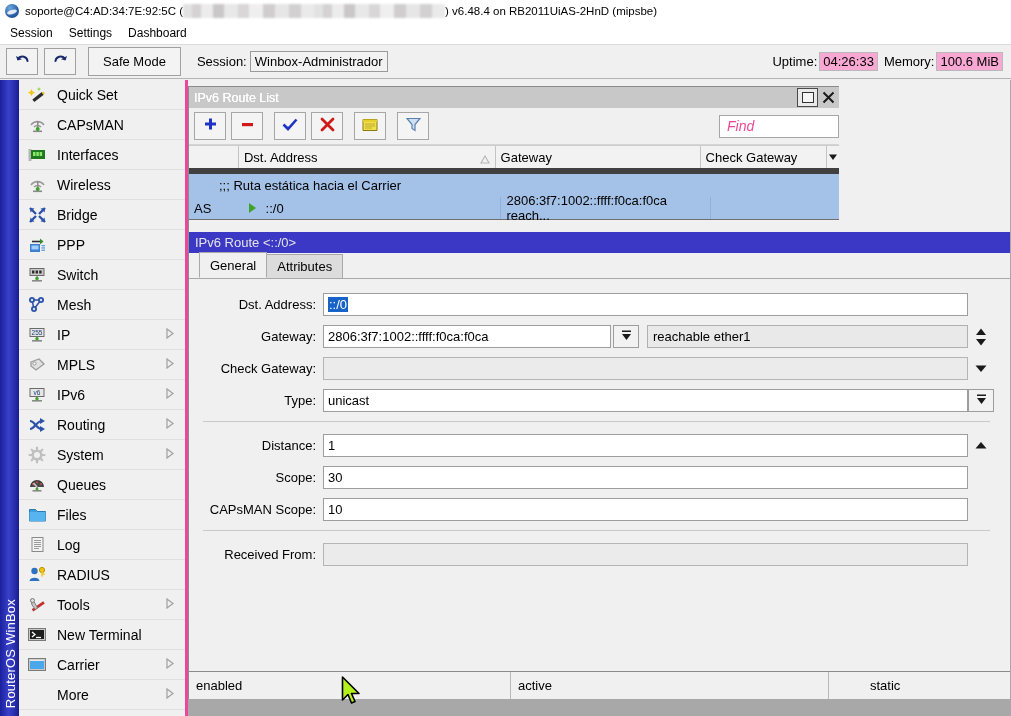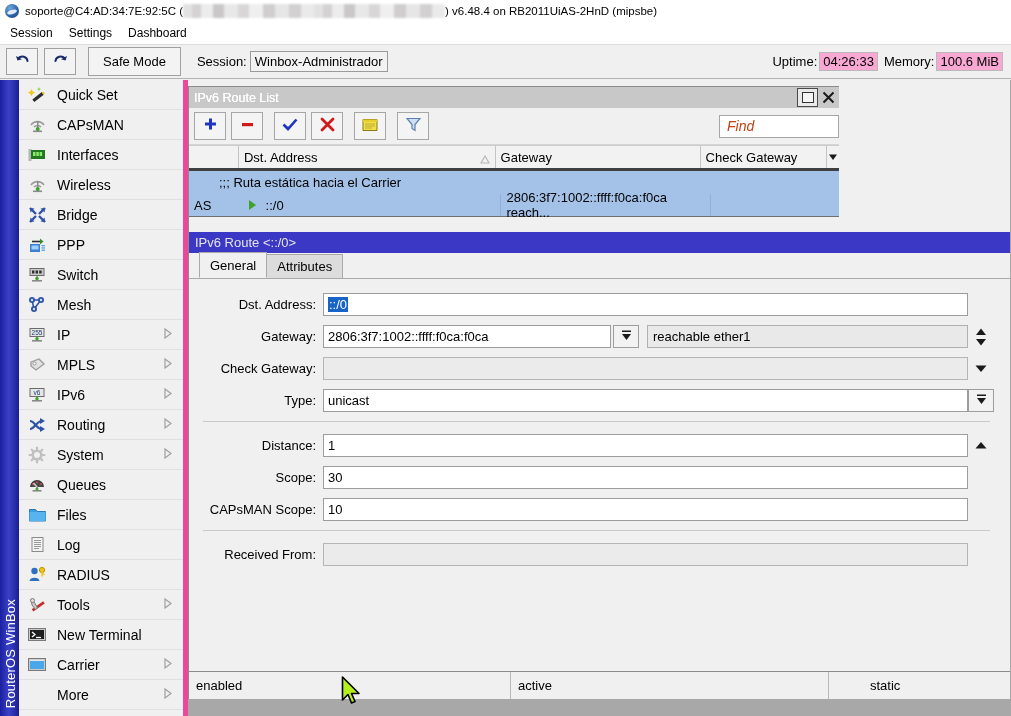--- a/index.html
+++ b/index.html
@@ -110,21 +110,21 @@
     transform: translateX(-50%) rotate(180deg);
     writing-mode: vertical-rl;
     color: #ffffff; font-size: 13px; letter-spacing: .2px;
     white-space: nowrap;
   }
 
   
   .sidebar {
     position: absolute; left: 19px; top: 80px; width: 169px; height: 636px;
     background: #f0f0f0;
-    border-right: 5px solid #ec4899;
+    border-right: 3px solid #ec4899;
     box-sizing: border-box;
     overflow: hidden;
   }
   .side-item {
     height: 30px; display: flex; align-items: center;
     border-bottom: 1px solid #e0e0e0;
     padding-left: 7px; box-sizing: border-box;
     cursor: default;
   }
   .side-item .ic {
@@ -176,29 +176,29 @@
     display: flex; align-items: center; justify-content: center;
     cursor: default;
   }
   .rtb.gap { margin-left: 11px; }
   .find-box {
     margin-left: auto; margin-right: 0;
     width: 120px; height: 23px;
     background: #fff; border: 1px solid #a6a6a6;
     display: flex; align-items: center; padding-left: 7px;
     box-sizing: border-box;
-    color: #c2410c; font-size: 14px; font-style: italic;
+    color: #ec4899; font-size: 14px; font-style: italic;
   }
 
   
   .tbl-head {
     height: 22px; display: flex; align-items: stretch;
     background: #f2f2f2;
     border-top: 1px solid #cdcdcd;
-    border-bottom: 3px solid #404040;
+    border-bottom: 6px solid #404040;
     font-size: 13px;
   }
   .th {
     display: flex; align-items: center; padding-left: 5px;
     border-right: 1px solid #c4c4c4;
     box-sizing: border-box; background: #f2f2f2;
     cursor: default;
   }
   .th.c0 { width: 62px; }
   .th.c1 { width: 326px; position: relative; }

